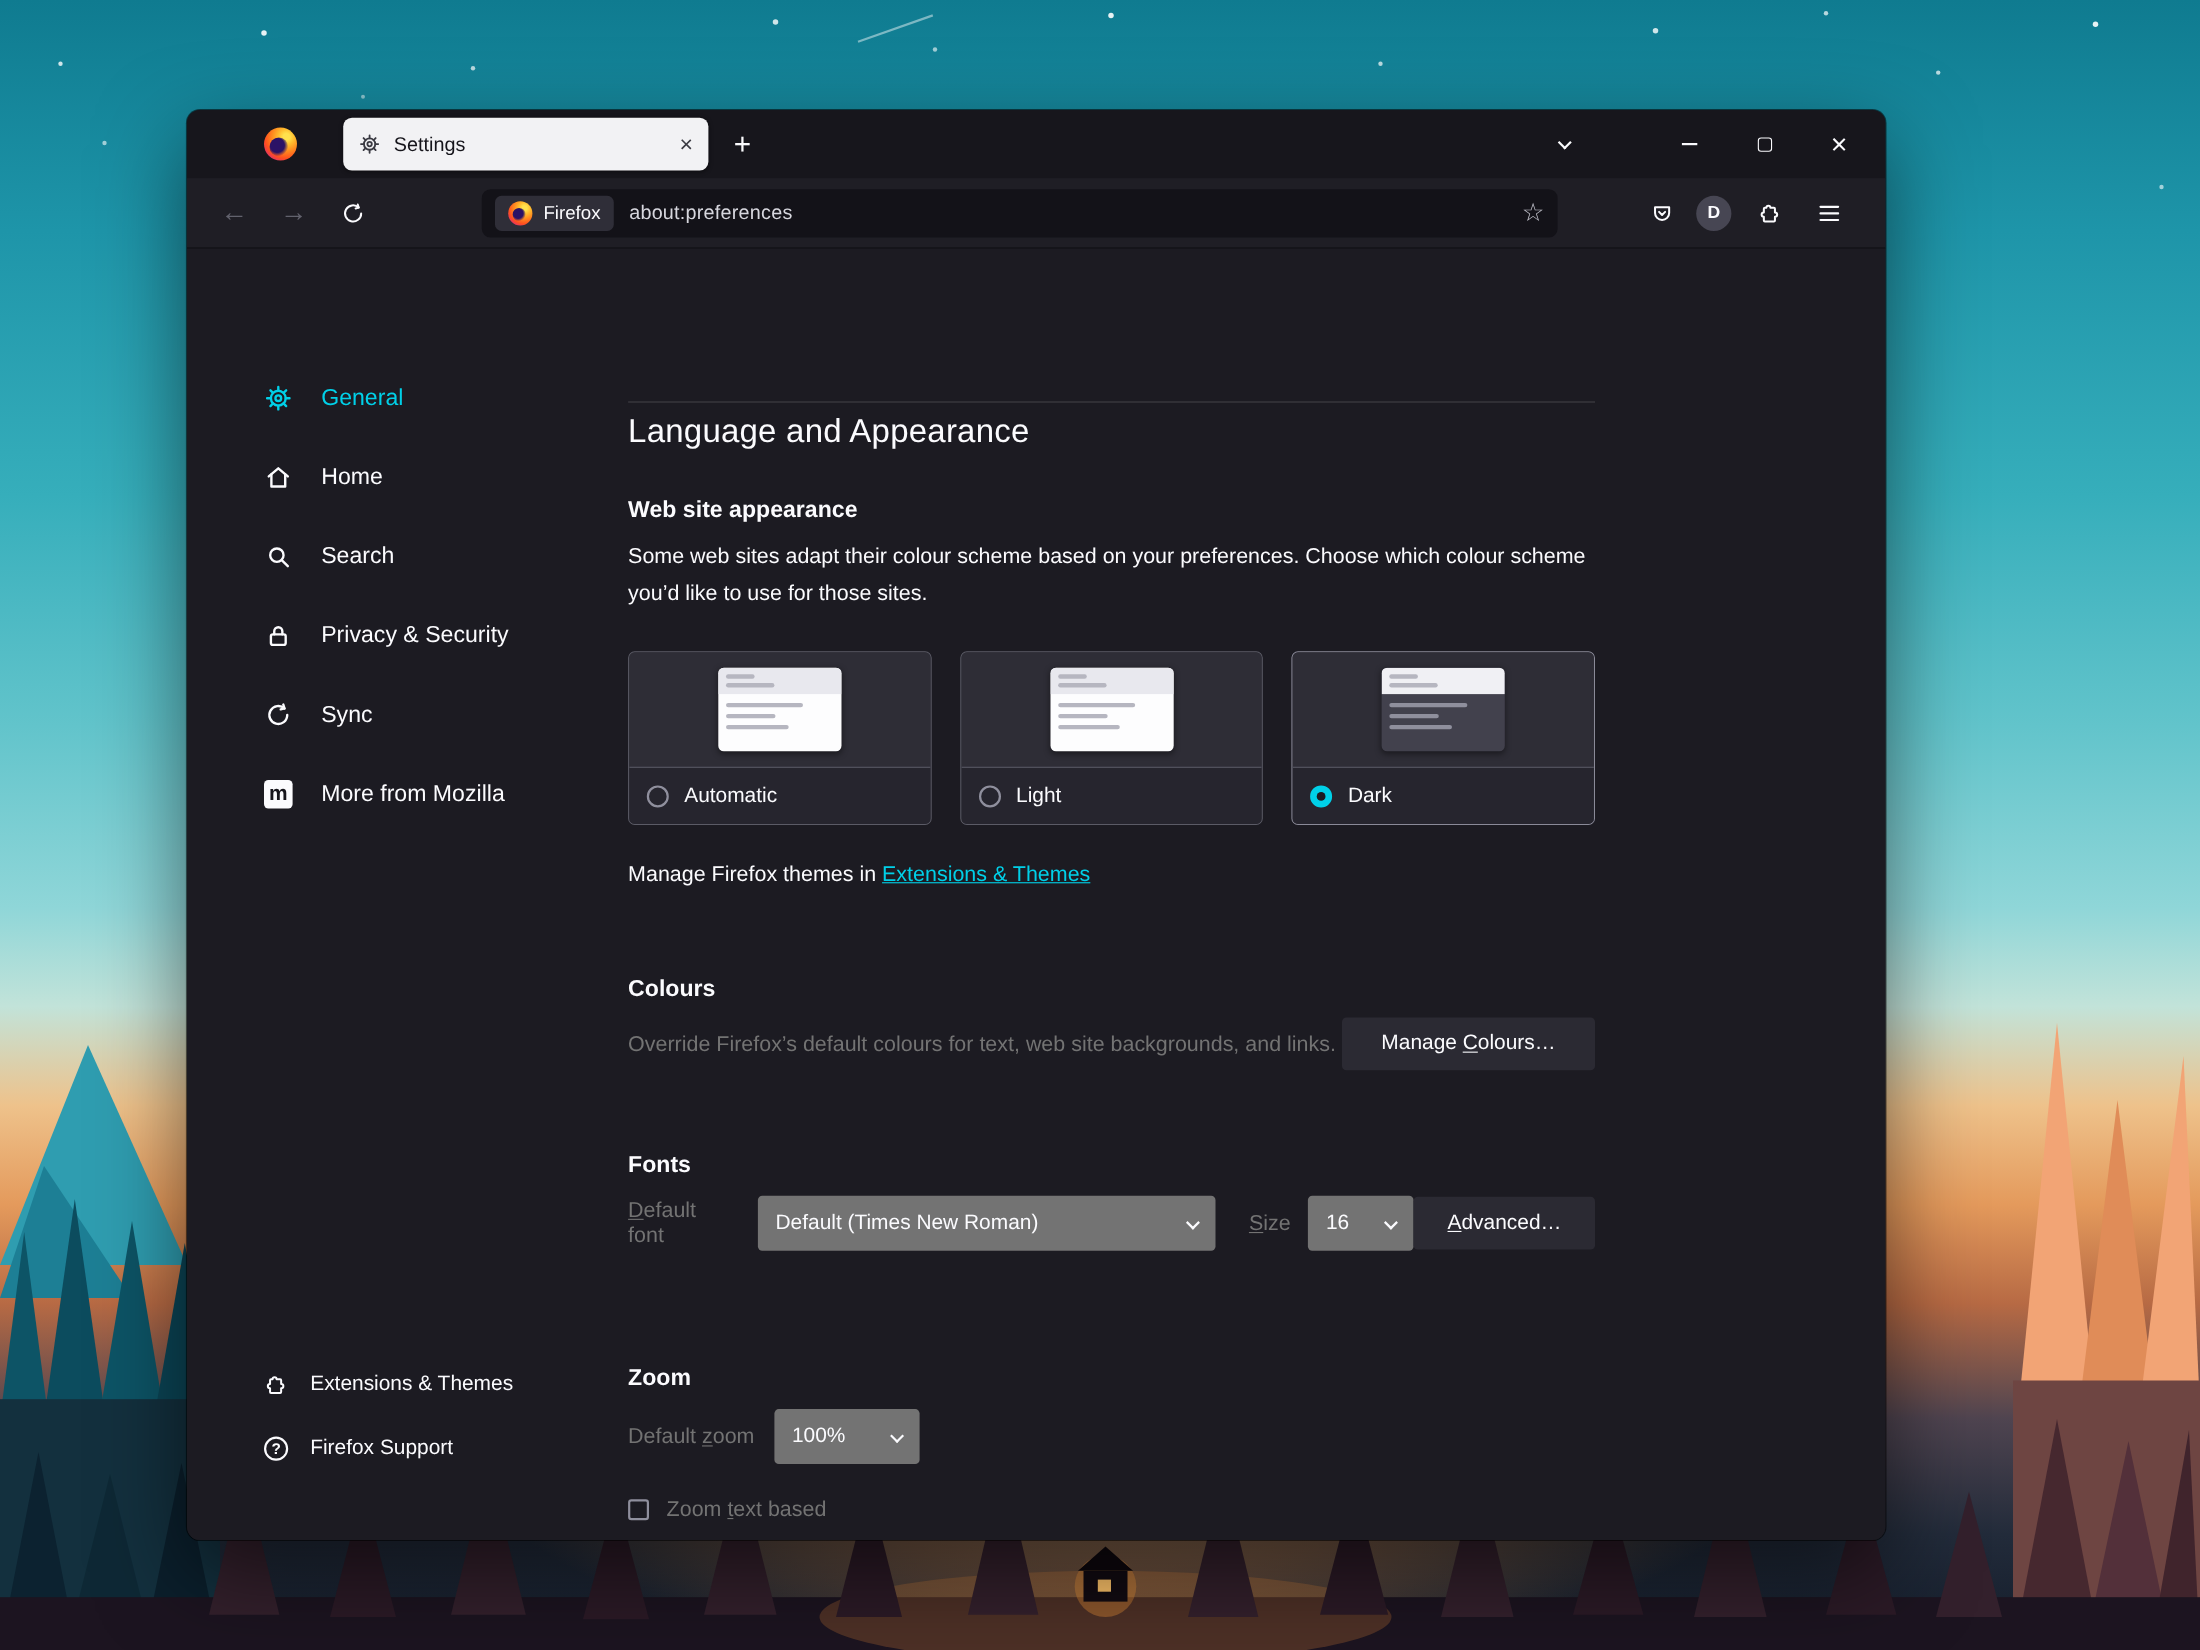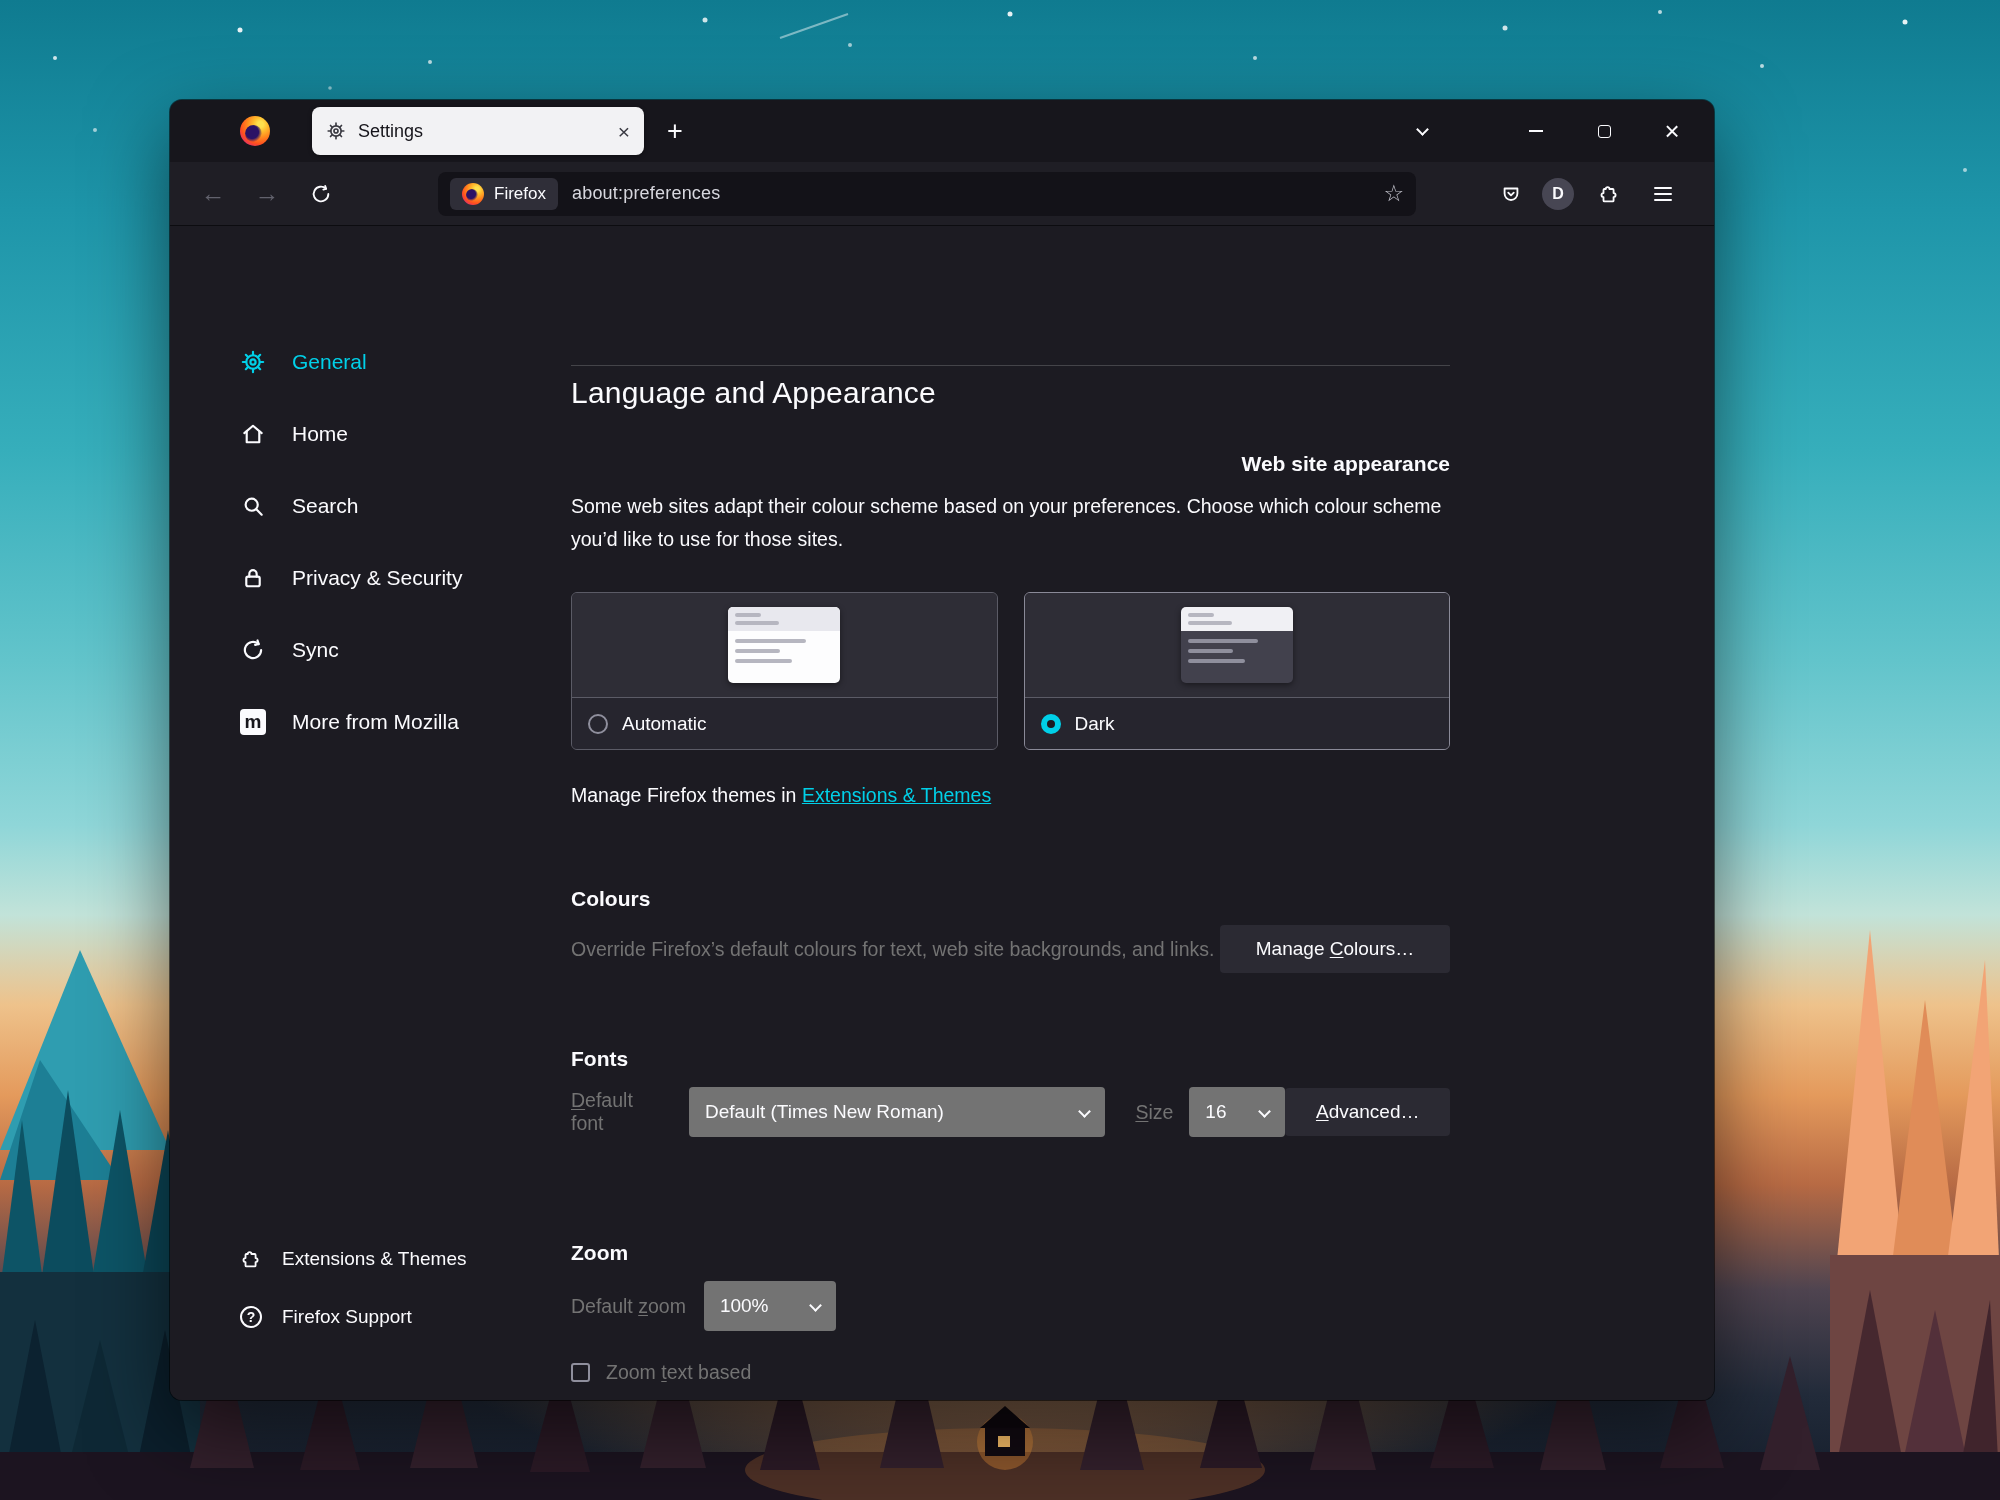--- a/index.html
+++ b/index.html
@@ -100,21 +100,21 @@
 
   .side-footer { position: absolute; left: 70px; top: 1004px; display: flex; flex-direction: column; }
   .foot-item { height: 58px; display: flex; align-items: center; gap: 20px; color: #fbfbfe; font-size: 19px; white-space: nowrap; }
   .foot-item svg { width: 22px; height: 22px; flex: none; }
   .qcircle { width: 22px; height: 22px; border: 2px solid #fbfbfe; border-radius: 50%; display: flex; align-items: center; justify-content: center; font-size: 14px; font-weight: 700; flex: none; }
 
   .main { position: absolute; left: 401px; right: 264px; top: 0; }
   .rule { margin-top: 139px; border-top: 1px solid rgba(255,255,255,.18); }
   h1 { margin-top: 10px; font-size: 30px; font-weight: 400; color: #fbfbfe; letter-spacing: .2px; }
   h2 { font-size: 21px; font-weight: 700; color: #fbfbfe; }
-  .h2-appearance { margin-top: 42px; text-align: right; }
+  .h2-appearance { margin-top: 42px; }
   .desc { margin-top: 14px; font-size: 19.5px; line-height: 1.7; color: #fbfbfe; max-width: 905px; }
 
   .cards { display: flex; gap: 26px; margin-top: 36px; }
   .card { flex: 1; border: 1px solid #5b5b66; border-radius: 6px; overflow: hidden; background: #2e2d36; }
   .card.selected { border-color: #8a8a98; }
   .preview { height: 104px; display: flex; align-items: center; justify-content: center; background: #2e2d36; }
   .cardlabel { height: 52px; display: flex; align-items: center; gap: 14px; padding: 0 16px; border-top: 1px solid #5b5b66; background: #26252e; font-size: 19px; }
   .radio { width: 20px; height: 20px; border-radius: 50%; border: 2px solid #8f8f9d; position: relative; flex: none; }
   .card.selected .radio { border-color: var(--accent, #00ddff); background: var(--accent, #00ddff); }
   .card.selected .radio::after { content: ""; position: absolute; left: 4px; top: 4px; right: 4px; bottom: 4px; border-radius: 50%; background: #1c1b22; }
@@ -371,20 +371,39 @@
                   <span class="bar wb"></span>
                   <span class="bar wcx"></span>
                 </div>
             </div>
           </div>
           <div class="cardlabel">
             <span class="radio"></span>
             <span>Automatic</span>
           </div>
         </div>
+        <div class="card">
+          <div class="preview">
+            <div class="mini light">
+              <div class="mtop">
+                  <span class="bar w26"></span>
+                  <span class="bar w44"></span>
+                </div>
+              <div class="mbody">
+                  <span class="bar wa"></span>
+                  <span class="bar wb"></span>
+                  <span class="bar wcx"></span>
+                </div>
+            </div>
+          </div>
+          <div class="cardlabel">
+            <span class="radio"></span>
+            <span>Light</span>
+          </div>
+        </div>
         <div class="card selected">
           <div class="preview">
             <div class="mini dark">
               <div class="mtop">
                   <span class="bar w26"></span>
                   <span class="bar w44"></span>
                 </div>
               <div class="mbody">
                   <span class="bar wa"></span>
                   <span class="bar wb"></span>

